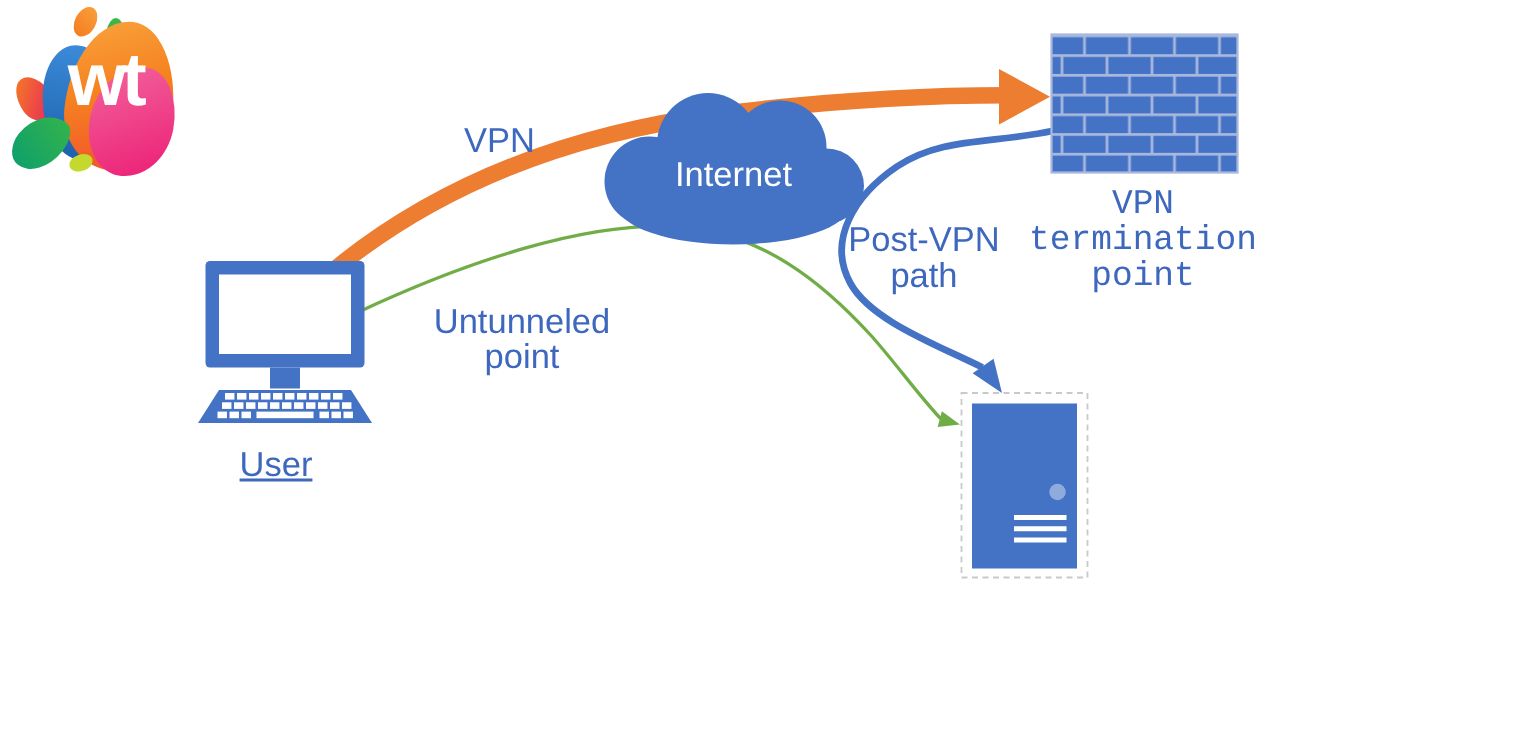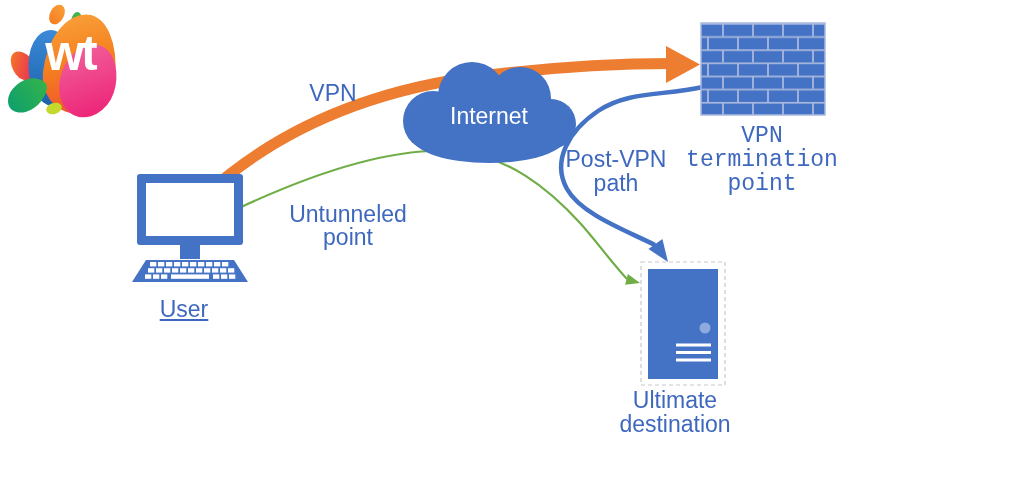--- a/index.html
+++ b/index.html
@@ -133,21 +133,20 @@
   <div class="lbl lbl-internet" style="left:437px;top:105px;width:104px;text-align:center;">Internet</div>
 
   <div class="lbl" style="left:263px;top:203px;width:170px;">Untunneled point</div>
 
   <div class="lbl" style="left:561px;top:147px;width:110px;line-height:24px;text-align:center;">Post-VPN path</div>
 
   <div class="lbl" style="left:682px;top:124px;width:160px;line-height:24px;font-family:Liberation Mono, monospace;">VPN termination point</div>
 
   <div class="lbl" style="left:134px;top:298px;width:100px;text-decoration:underline;">User</div>
 
-  <div class="lbl" style="left:608px;top:388px;width:134px;line-height:24px;">Ultimate destination</div>
 
   <div id="logo">
     <div class="blob blob-dot-orange"></div>
     <div class="blob blob-dot-green"></div>
     <div class="blob blob-drop-red"></div>
     <div class="blob blob-blue"></div>
     <div class="blob blob-orange"></div>
     <div class="blob blob-pink"></div>
     <div class="blob blob-leaf"></div>
     <div class="blob blob-dot-yellow"></div>

